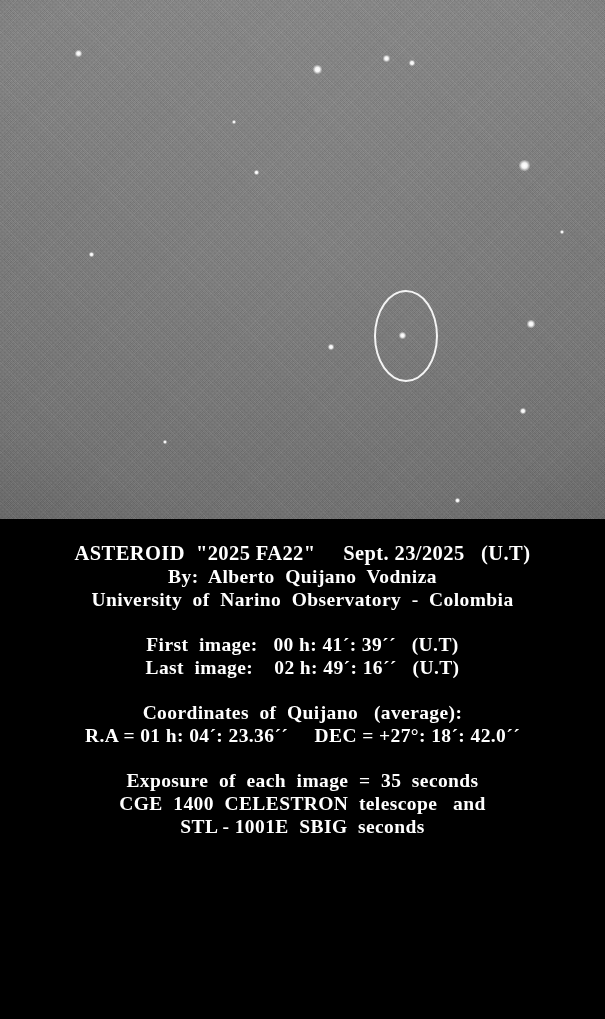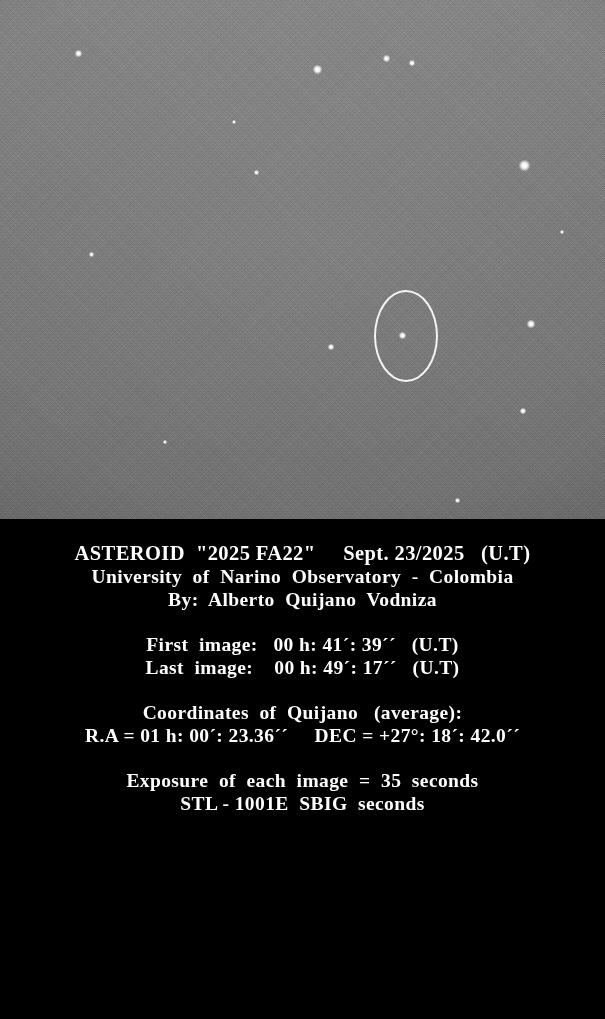--- a/index.html
+++ b/index.html
@@ -115,36 +115,37 @@
     <div class="star" style="left:163px; top:440px; width:4px; height:4px;"></div>
     <div class="star" style="left:232px; top:120px; width:4px; height:4px;"></div>
     <div class="star" style="left:560px; top:230px; width:4px; height:4px;"></div>
 
     <div id="asteroid-marker" style="left:374px; top:290px; width:64px; height:92px;"></div>
   </div>
 
   <div id="caption">
     <div class="pad-top">
       <p class="cap-line blk sz-20">ASTEROID  "2025 FA22"     Sept. 23/2025   (U.T)</p>
+      <p class="cap-line blk sz-19">By:  Alberto  Quijano  Vodniza</p>
       <p class="cap-line blk sz-19">University  of  Narino  Observatory  -  Colombia</p>
-      <p class="cap-line blk sz-19">By:  Alberto  Quijano  Vodniza</p>
     </div>
 
     <div class="spacer-lg"></div>
 
     <p class="cap-line blk sz-19">First  image:   00 h: 41´: 39´´   (U.T)</p>
-    <p class="cap-line blk sz-19">Last  image:    00 h: 49´: 17´´   (U.T)</p>
+    <p class="cap-line blk sz-19">Last  image:    02 h: 49´: 16´´   (U.T)</p>
 
     <div class="spacer-lg"></div>
 
     <p class="cap-line blk sz-19">Coordinates  of  Quijano   (average):</p>
-    <p class="cap-line blk sz-19">R.A = 01 h: 00´: 23.36´´     DEC = +27°: 18´: 42.0´´</p>
+    <p class="cap-line blk sz-19">R.A = 01 h: 04´: 23.36´´     DEC = +27°: 18´: 42.0´´</p>
 
     <div class="spacer-lg"></div>
 
     <p class="cap-line blk sz-19">Exposure  of  each  image  =  35  seconds</p>
+    <p class="cap-line blk sz-19">CGE  1400  CELESTRON  telescope   and</p>
     <p class="cap-line blk sz-19">STL - 1001E  SBIG  seconds</p>
 
     <div class="spacer-lg"></div>
 
   </div>
 
 </div>
 
 </body></html>

